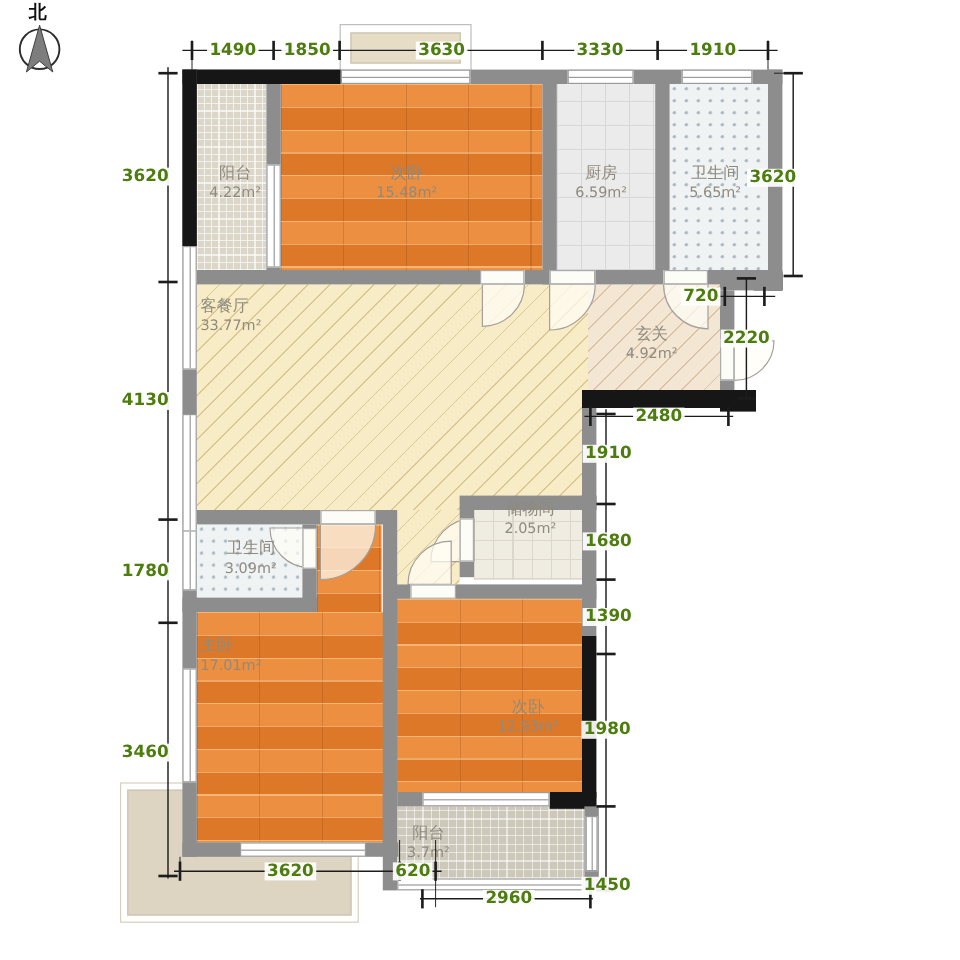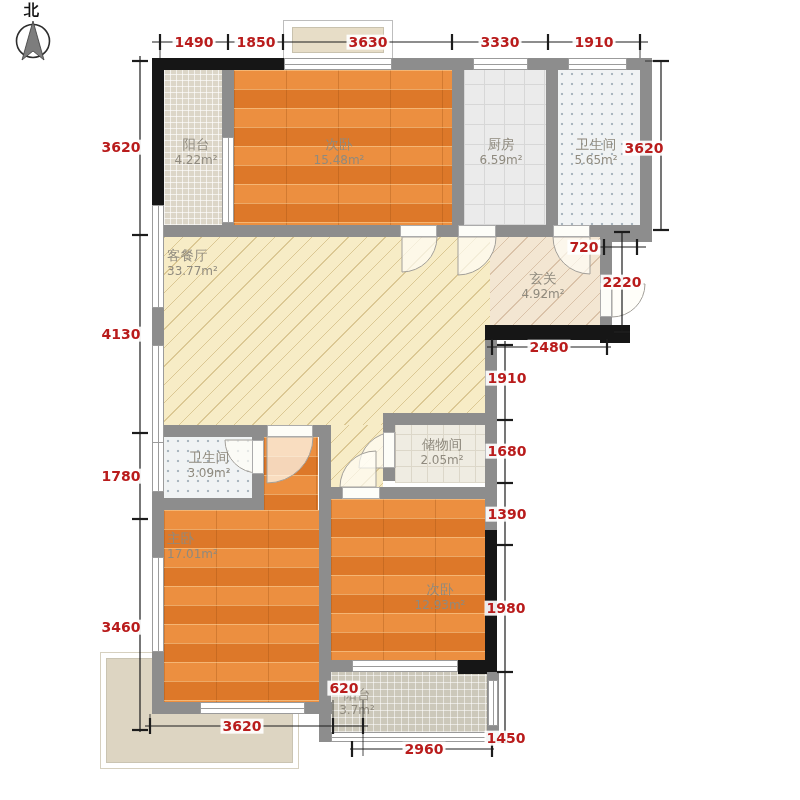--- a/index.html
+++ b/index.html
@@ -24,21 +24,21 @@
   .f-btile{background-color:#dcd6c8;background-image:repeating-linear-gradient(0deg,rgba(255,255,255,.65) 0 1px,rgba(0,0,0,0) 1px 6px),repeating-linear-gradient(90deg,rgba(255,255,255,.65) 0 1px,rgba(0,0,0,0) 1px 6px)}
   .f-btile2{background-color:#ccc8ba;background-image:repeating-linear-gradient(0deg,rgba(255,255,255,.55) 0 1px,rgba(0,0,0,0) 1px 7px),repeating-linear-gradient(90deg,rgba(255,255,255,.55) 0 1px,rgba(0,0,0,0) 1px 7px)}
   .terrace{background:#ddd5c2;border:1px solid #cac4b2;box-shadow:0 0 0 5px #ffffff,0 0 0 6px #d6d0bf;z-index:0}
   .bay-out{background:#fff;border:1px solid #bdbdbd;z-index:1}
   .bay-in{background:#e7ddc7;border:1px solid #c9c2ae;z-index:2}
   .roomlabel{position:absolute;z-index:5;display:flex;flex-direction:column;gap:3px;align-items:center;
     color:#8f8a7e;font-size:13.5px;line-height:1.05;text-align:center;white-space:nowrap}
   .roomlabel.center{transform:translate(-50%,-50%)}
   .roomlabel.left{align-items:flex-start;text-align:left}
   .roomlabel .area{font-size:12px}
-  .dim{position:absolute;z-index:7;transform:translate(-50%,-50%);font-weight:bold;font-size:14px;color:#b91c1c;
+  .dim{position:absolute;z-index:7;transform:translate(-50%,-50%);font-weight:bold;font-size:14px;color:#4d7c0f;
     background:rgba(255,255,255,.92);padding:0 2px;line-height:1.05;white-space:nowrap}
   svg.overlay{position:absolute;left:0;top:0;z-index:6}
   svg.arcs{position:absolute;left:0;top:0;z-index:2}
   .north-label{position:absolute;left:24px;top:1px;z-index:7;font-weight:bold;font-size:15px;color:#111}
 </style>
 </head>
 <body>
 
 <div id="canvas">
 
@@ -158,21 +158,21 @@
     <span class="area">33.77m²</span>
   </div>
   <div class="roomlabel center" style="left:543px;top:286px">
     <span>玄关</span>
     <span class="area">4.92m²</span>
   </div>
   <div class="roomlabel center" style="left:209px;top:465px">
     <span>卫生间</span>
     <span class="area">3.09m²</span>
   </div>
-  <div class="roomlabel center" style="left:442px;top:452px">
+  <div class="roomlabel center" style="left:442px;top:432px">
     <span>储物间</span>
     <span class="area">2.05m²</span>
   </div>
   <div class="roomlabel left" style="left:167px;top:531px">
     <span>主卧</span>
     <span class="area">17.01m²</span>
   </div>
   <div class="roomlabel center" style="left:440px;top:597px">
     <span>次卧</span>
     <span class="area">12.93m²</span>
@@ -246,16 +246,16 @@
   <div class="dim" style="left:644px;top:148px">3620</div>
   <div class="dim" style="left:584px;top:247px">720</div>
   <div class="dim" style="left:622px;top:282px">2220</div>
   <div class="dim" style="left:549px;top:347px">2480</div>
   <div class="dim" style="left:507px;top:378px">1910</div>
   <div class="dim" style="left:507px;top:451px">1680</div>
   <div class="dim" style="left:507px;top:514px">1390</div>
   <div class="dim" style="left:506px;top:608px">1980</div>
   <div class="dim" style="left:506px;top:738px">1450</div>
   <div class="dim" style="left:242px;top:726px">3620</div>
-  <div class="dim" style="left:344px;top:688px">620</div>
+  <div class="dim" style="left:344px;top:726px">620</div>
   <div class="dim" style="left:424px;top:749px">2960</div>
 
 </div>
 
 </body></html>

